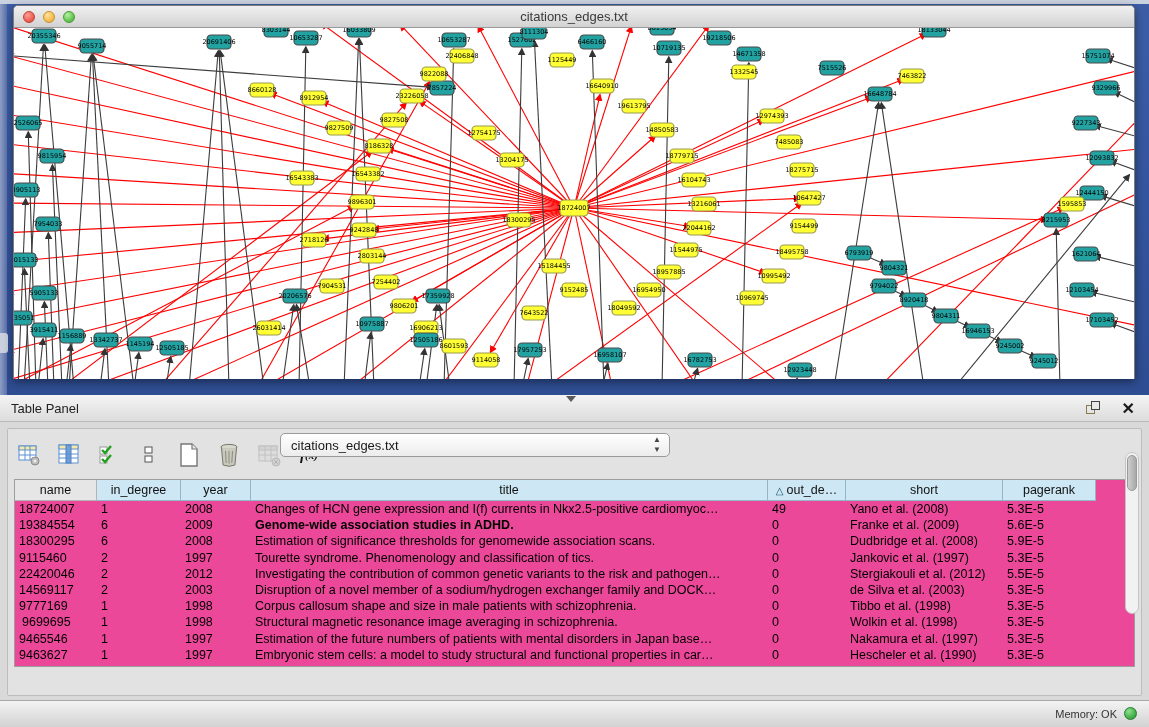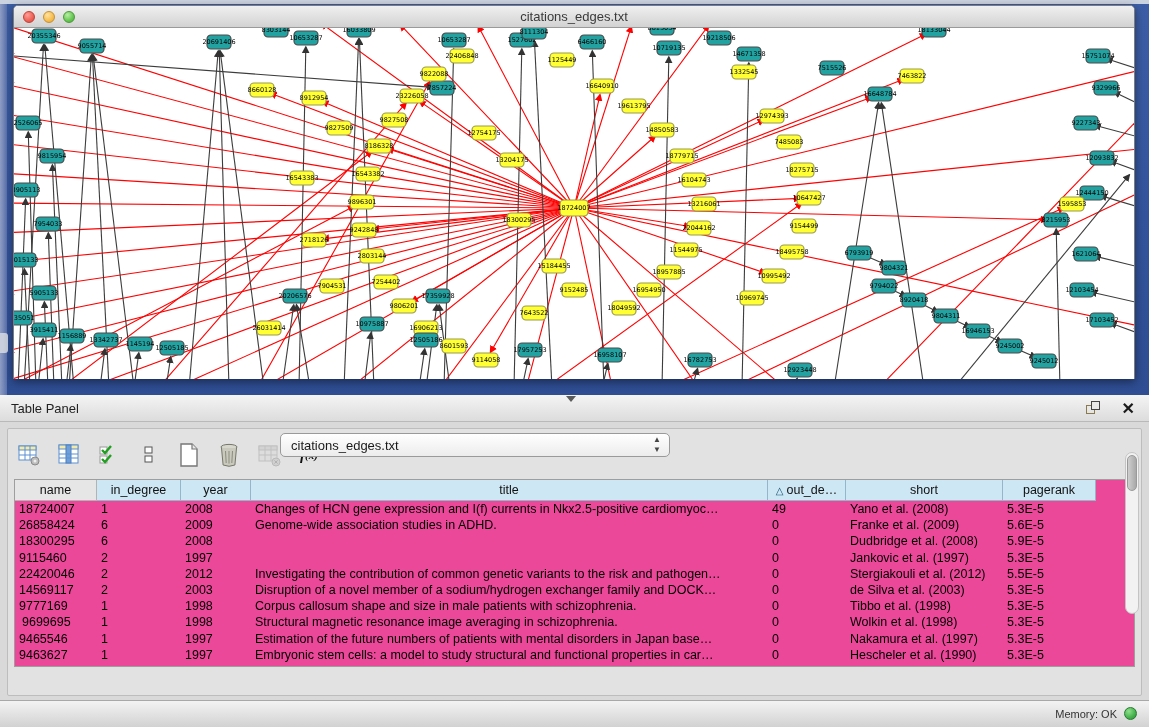--- a/index.html
+++ b/index.html
@@ -735,40 +735,42 @@
             <div class="tr" style="top: 0px;">
               <div class="td" style="left: 0px; width: 82px;">18724007</div>
               <div class="td" style="left: 82px; width: 84px;">1</div>
               <div class="td" style="left: 166px; width: 70px;">2008</div>
               <div class="td" style="left: 236px; width: 517px;">Changes of HCN gene expression and I(f) currents in Nkx2.5-positive cardiomyoc…</div>
               <div class="td" style="left: 753px; width: 78px;">49</div>
               <div class="td" style="left: 831px; width: 157px;">Yano et al. (2008)</div>
               <div class="td" style="left: 988px; width: 93px;">5.3E-5</div>
             </div>
             <div class="tr" style="top: 16.2px;">
-              <div class="td" style="left: 0px; width: 82px;">26858424</div>
+              <div class="td" style="left: 0px; width: 82px;">19384554</div>
               <div class="td" style="left: 82px; width: 84px;">6</div>
               <div class="td" style="left: 166px; width: 70px;">2009</div>
-              <div class="td" style="left: 236px; width: 517px;">Genome-wide association studies in ADHD.</div>
+              <div class="td" style="left: 236px; width: 517px; font-weight: bold;">Genome-wide association studies in ADHD.</div>
               <div class="td" style="left: 753px; width: 78px;">0</div>
               <div class="td" style="left: 831px; width: 157px;">Franke et al. (2009)</div>
               <div class="td" style="left: 988px; width: 93px;">5.6E-5</div>
             </div>
             <div class="tr" style="top: 32.4px;">
               <div class="td" style="left: 0px; width: 82px;">18300295</div>
               <div class="td" style="left: 82px; width: 84px;">6</div>
               <div class="td" style="left: 166px; width: 70px;">2008</div>
+              <div class="td" style="left: 236px; width: 517px;">Estimation of significance thresholds for genomewide association scans.</div>
               <div class="td" style="left: 753px; width: 78px;">0</div>
               <div class="td" style="left: 831px; width: 157px;">Dudbridge et al. (2008)</div>
               <div class="td" style="left: 988px; width: 93px;">5.9E-5</div>
             </div>
             <div class="tr" style="top: 48.6px;">
               <div class="td" style="left: 0px; width: 82px;">9115460</div>
               <div class="td" style="left: 82px; width: 84px;">2</div>
               <div class="td" style="left: 166px; width: 70px;">1997</div>
+              <div class="td" style="left: 236px; width: 517px;">Tourette syndrome. Phenomenology and classification of tics.</div>
               <div class="td" style="left: 753px; width: 78px;">0</div>
               <div class="td" style="left: 831px; width: 157px;">Jankovic et al. (1997)</div>
               <div class="td" style="left: 988px; width: 93px;">5.3E-5</div>
             </div>
             <div class="tr" style="top: 64.8px;">
               <div class="td" style="left: 0px; width: 82px;">22420046</div>
               <div class="td" style="left: 82px; width: 84px;">2</div>
               <div class="td" style="left: 166px; width: 70px;">2012</div>
               <div class="td" style="left: 236px; width: 517px;">Investigating the contribution of common genetic variants to the risk and pathogen…</div>
               <div class="td" style="left: 753px; width: 78px;">0</div>

